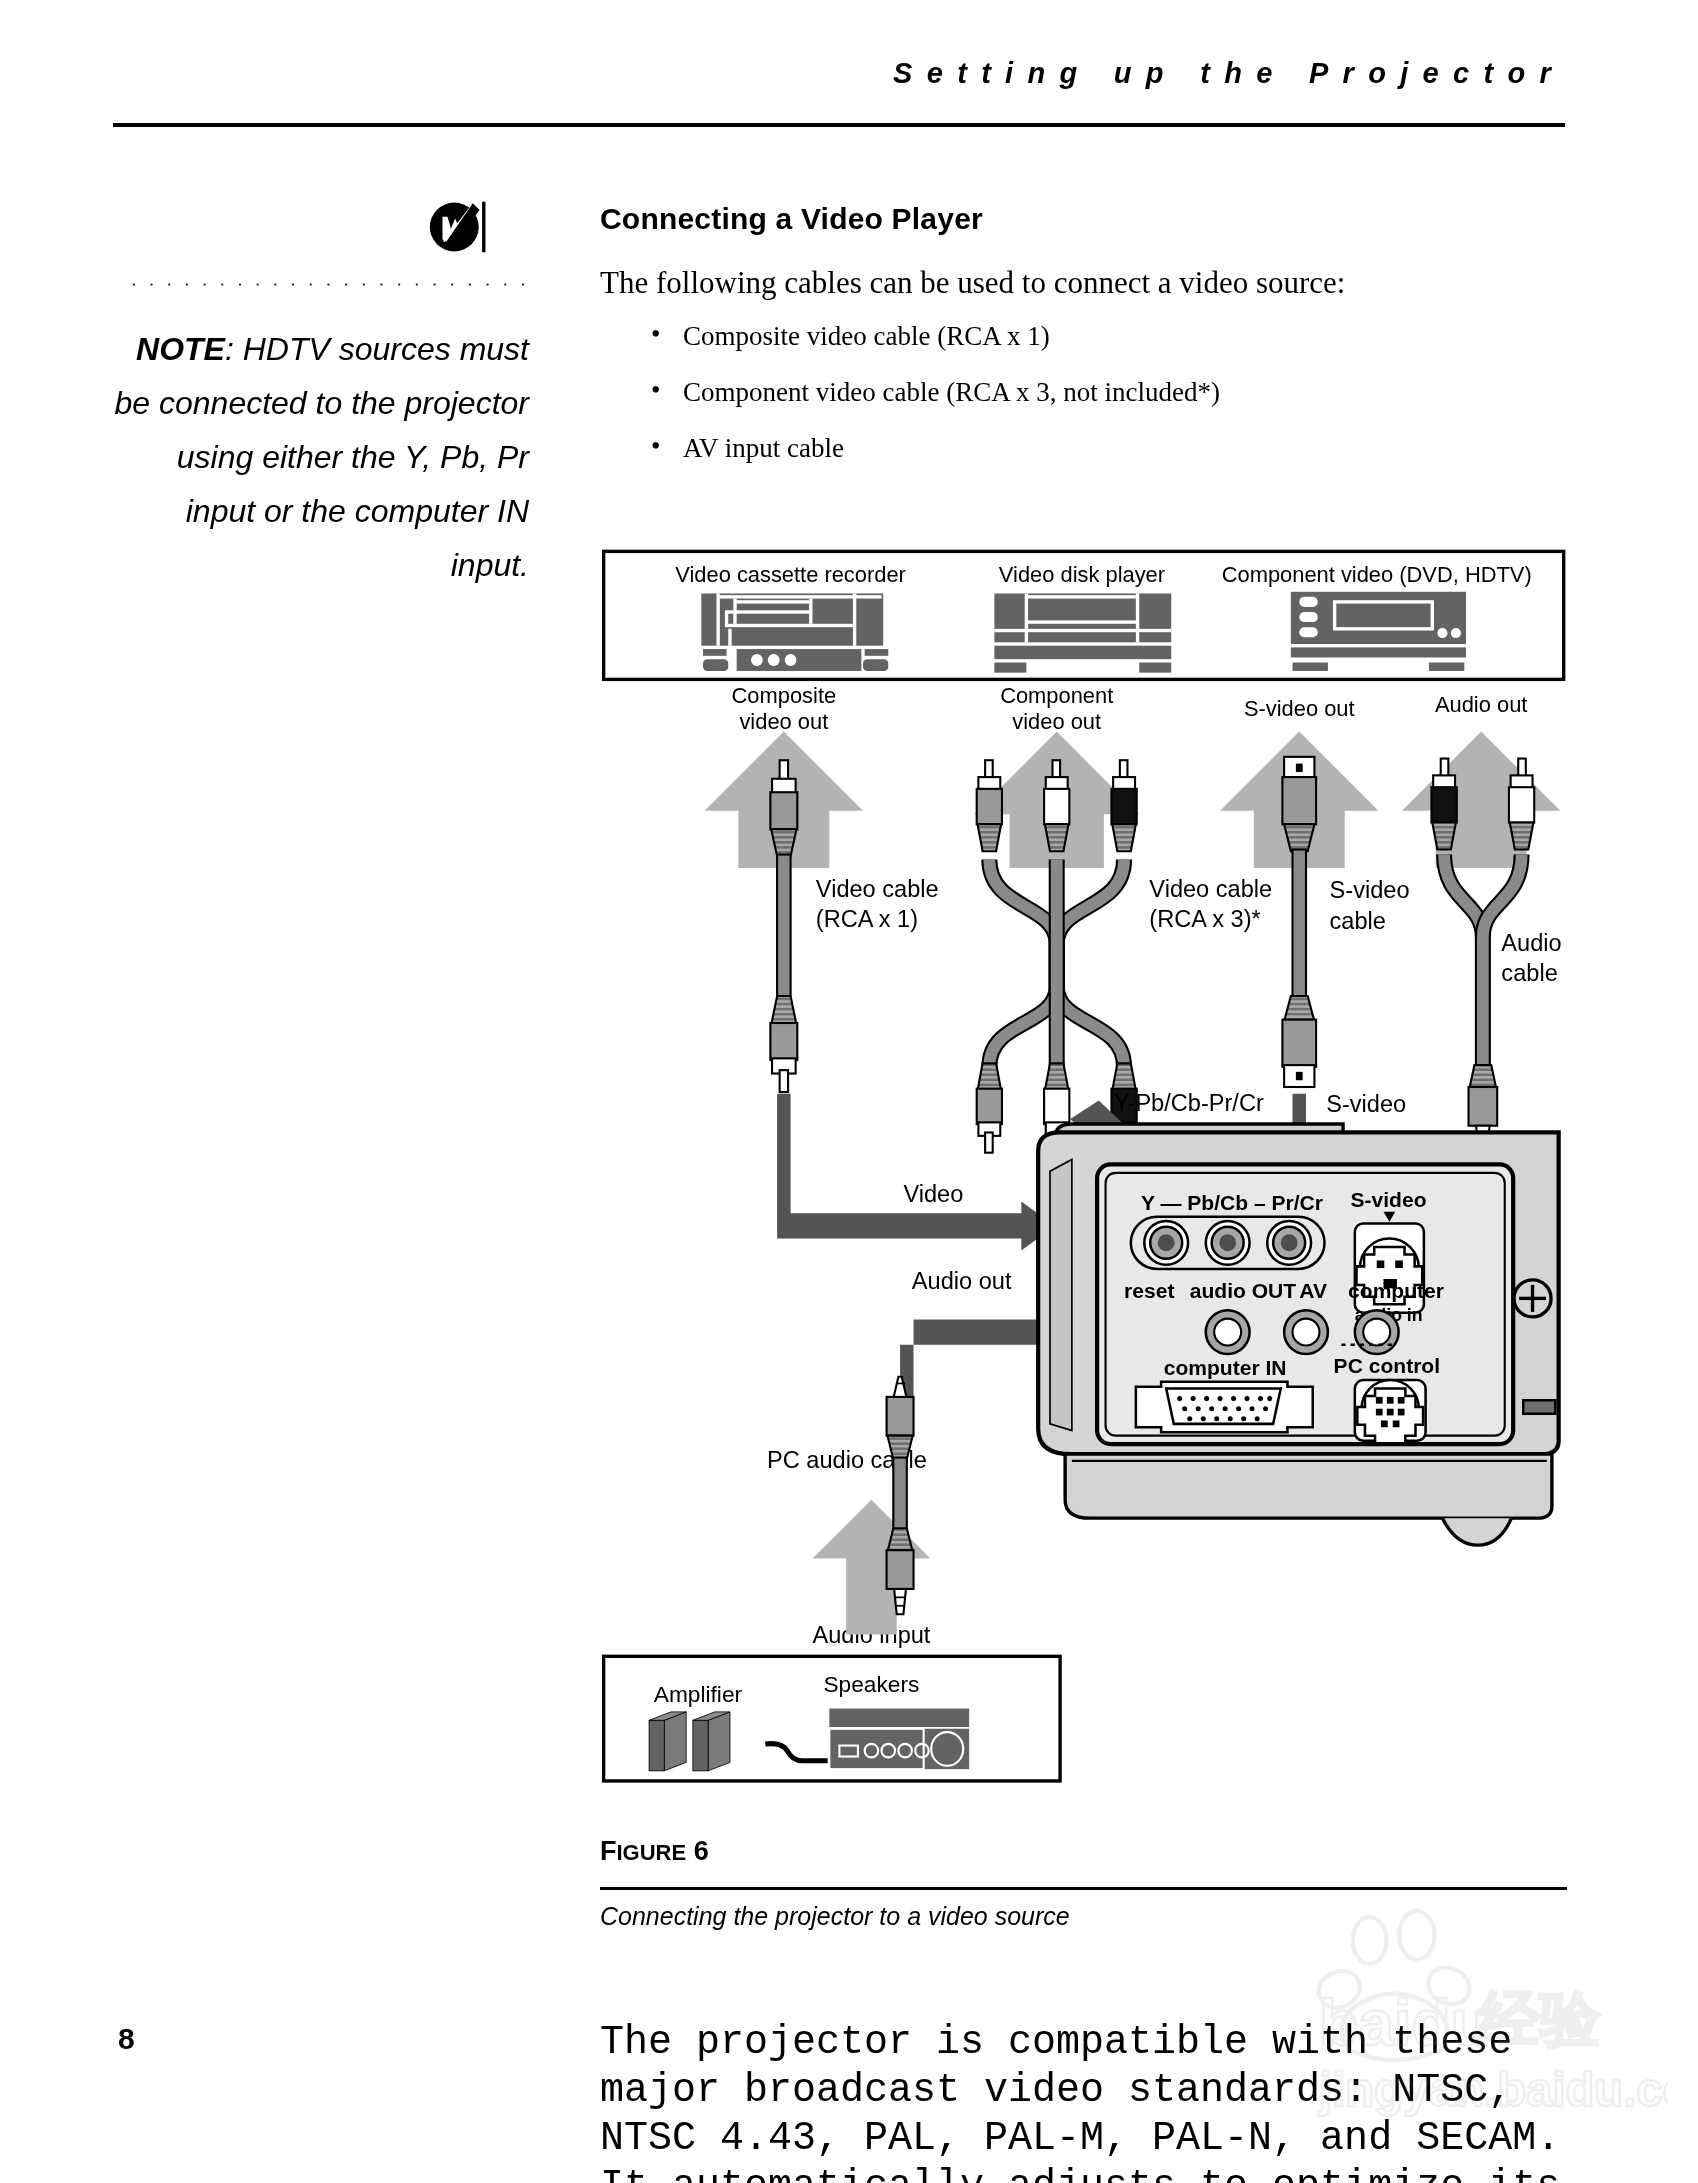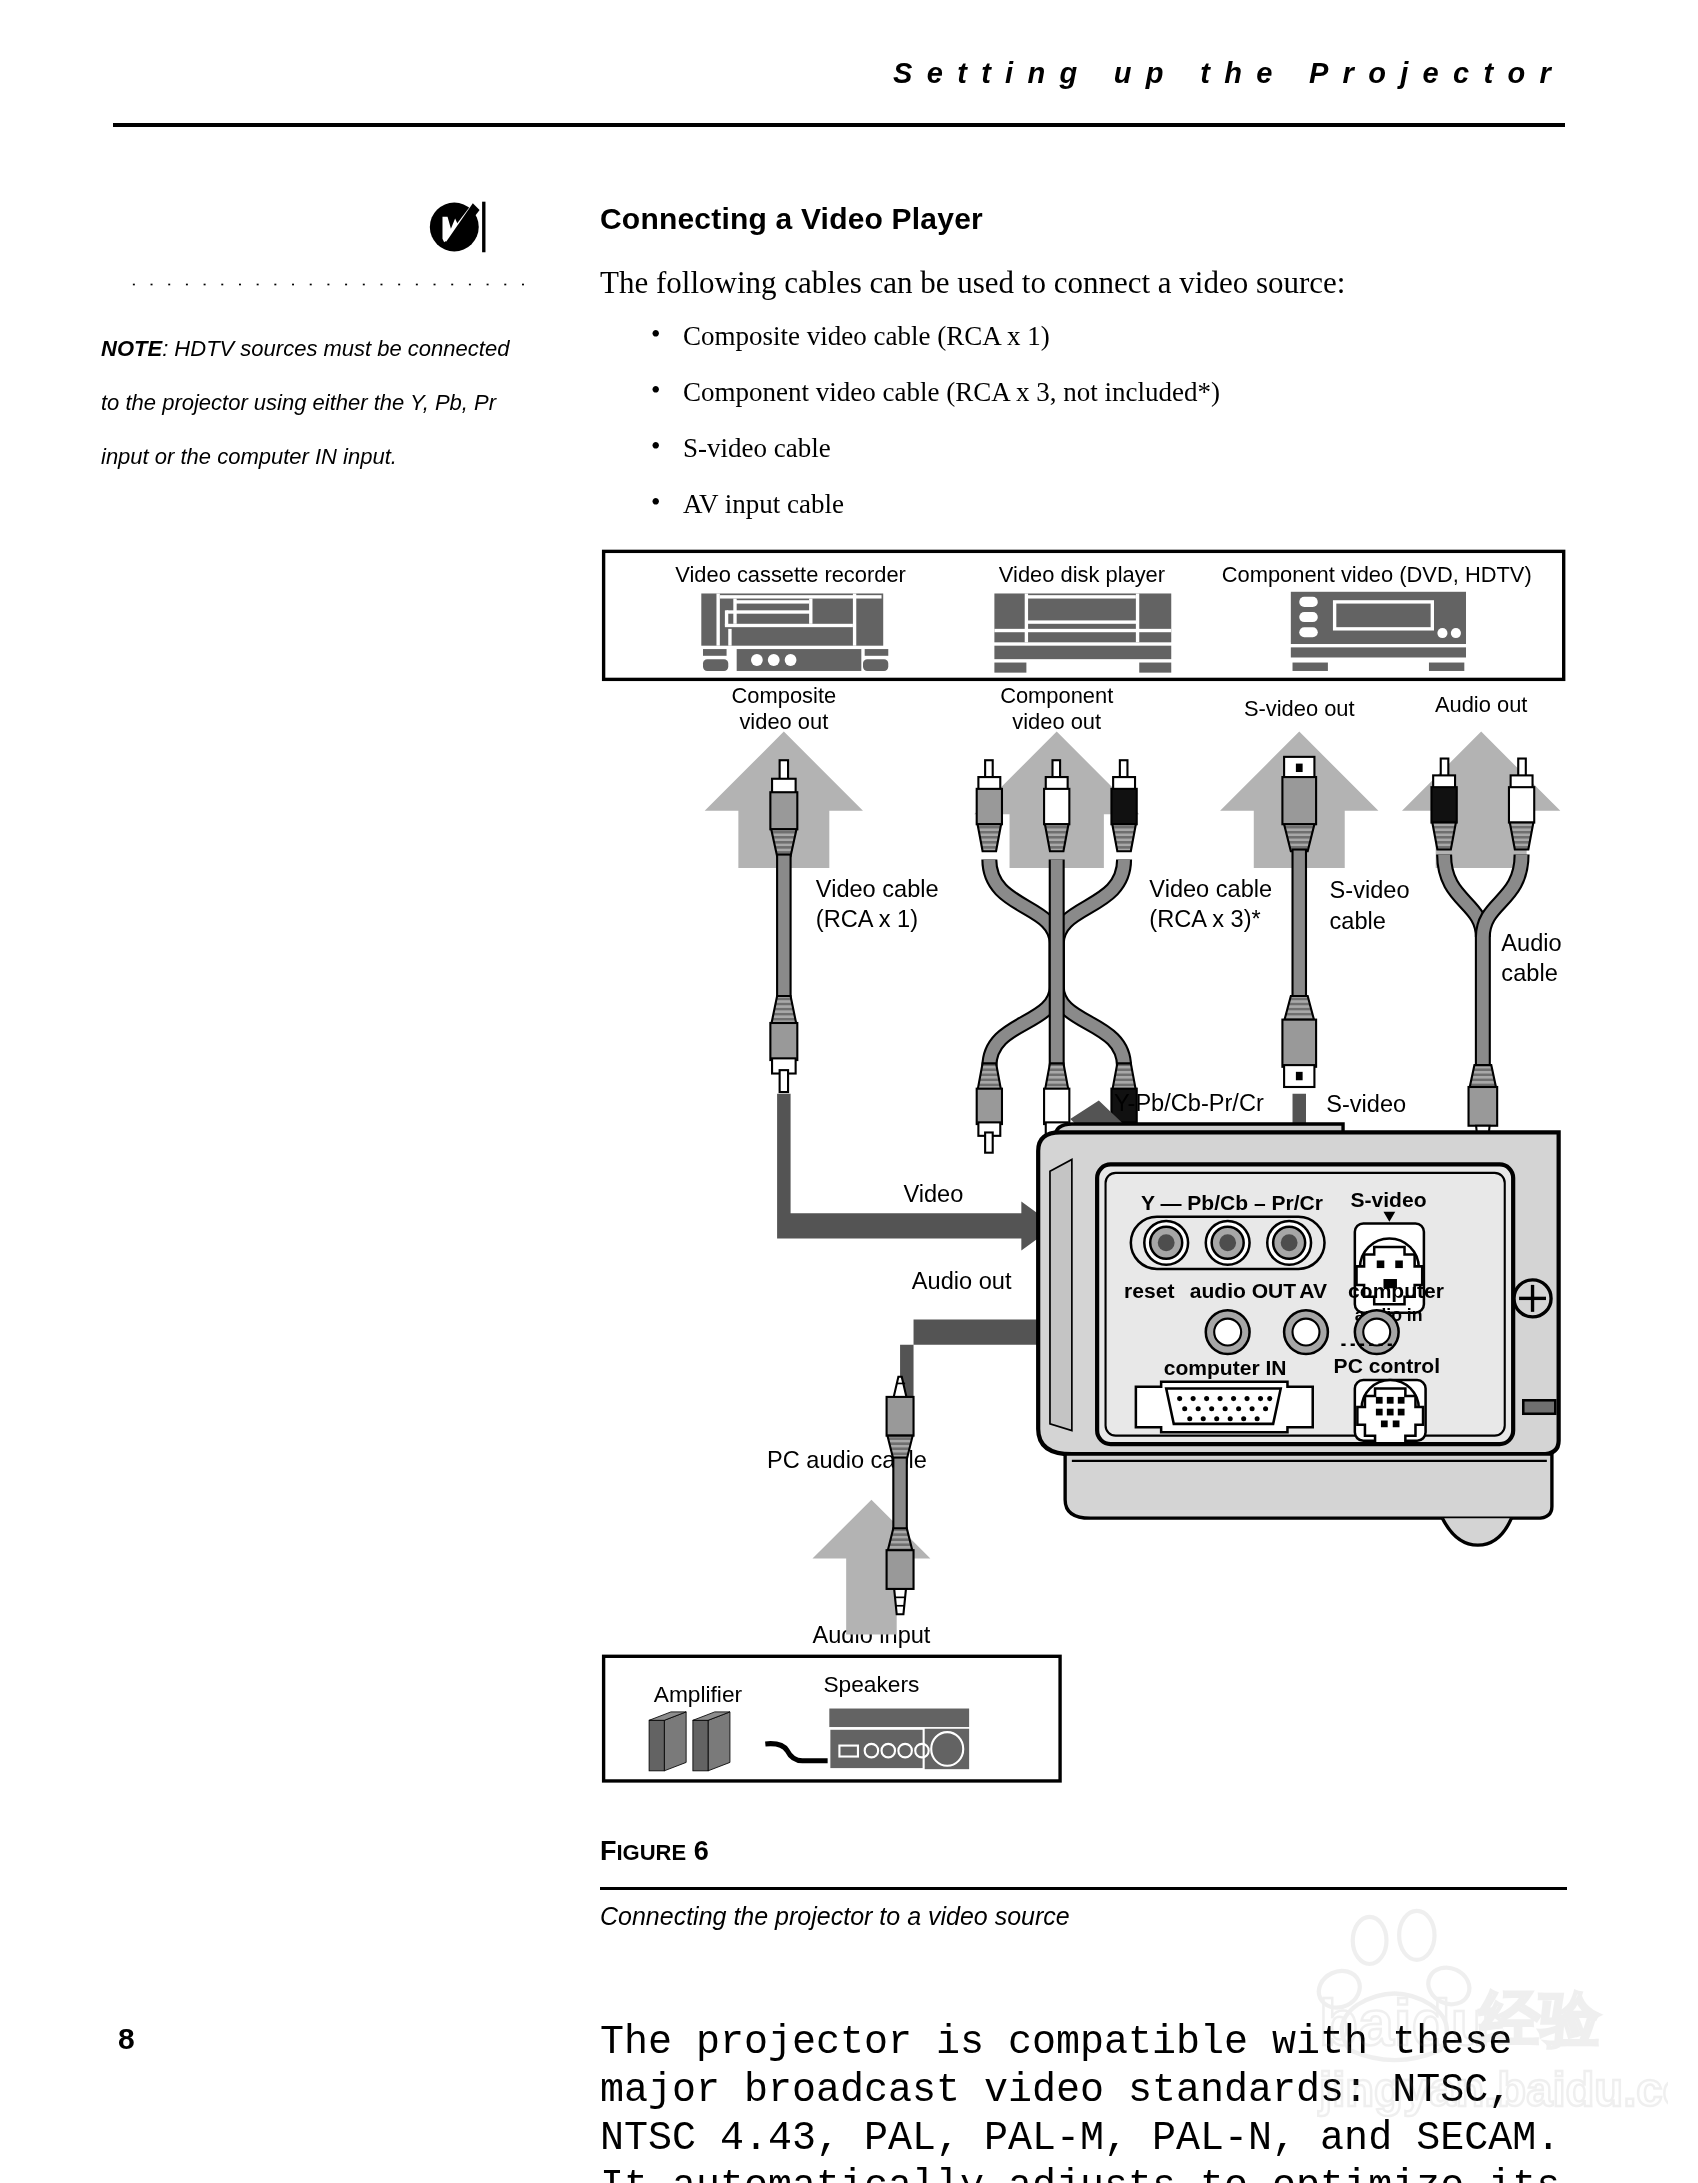--- a/index.html
+++ b/index.html
@@ -11,22 +11,22 @@
   #page-header .htext{font-family:"Liberation Sans",sans-serif;font-style:italic;
        font-weight:bold;font-size:29px;letter-spacing:14.3px;color:#000;white-space:nowrap;text-align:right;}
   #header-rule{position:absolute;left:113px;top:123px;width:1452px;height:4.2px;background:#000;}
 
   
   #note-logo{position:absolute;left:429px;top:200px;width:59px;height:59px;}
   #note-logo svg{display:block;}
   #note-divider{position:absolute;left:125px;top:283px;width:404px;height:3.4px;
        background-image:radial-gradient(circle,#000 1.1px, rgba(0,0,0,0) 1.3px);
        background-size:17.7px 3.4px;background-repeat:repeat-x;}
-  #note-text{position:absolute;left:101px;top:322px;width:428px;text-align:left;
-       font-family:"Liberation Sans",sans-serif;font-style:italic;font-size:22px;
+  #note-text{position:absolute;left:101px;top:322px;width:428px;text-align:right;
+       font-family:"Liberation Sans",sans-serif;font-style:italic;font-size:32px;
        line-height:54px;color:#000;}
   #note-text b{font-weight:bold;font-style:italic;}
 
   
   #main-col{position:absolute;left:600px;top:202px;width:969px;}
   #section-title{font-family:"Liberation Sans",sans-serif;font-weight:bold;font-size:30px;
        letter-spacing:0.2px;margin:0 0 29px 0;}
   #intro-para{font-family:"Liberation Serif",serif;font-size:31px;margin:0 0 20px 0;}
   #cable-list{list-style:none;margin:0;padding:0;}
   #cable-list li{font-family:"Liberation Serif",serif;font-size:27px;margin:0 0 25px 0;
@@ -78,21 +78,20 @@
 <div id="note-text">
   <b>NOTE</b><span>: </span><span>HDTV sources must be connected to the projector using either the Y, Pb, Pr input or the computer IN input.</span>
 </div>
 
 <div id="main-col">
   <h2 id="section-title">Connecting a Video Player</h2>
   <p id="intro-para">The following cables can be used to connect a video source:</p>
   <ul id="cable-list">
     <li>Composite video cable (RCA x 1)</li>
     <li>Component video cable (RCA x 3, not included*)</li>
-    <li>S-video cable</li>
     <li>AV input cable</li>
   </ul>
 </div>
 
 <div id="figure-wrap">
 <svg id="figure-svg" width="969" height="1238" viewBox="0 0 1150 1470" xmlns="http://www.w3.org/2000/svg">
   <defs>
 
     <pattern id="grip" width="6" height="6" patternUnits="userSpaceOnUse">
       <rect width="6" height="6" fill="#a8a8a8"></rect>

